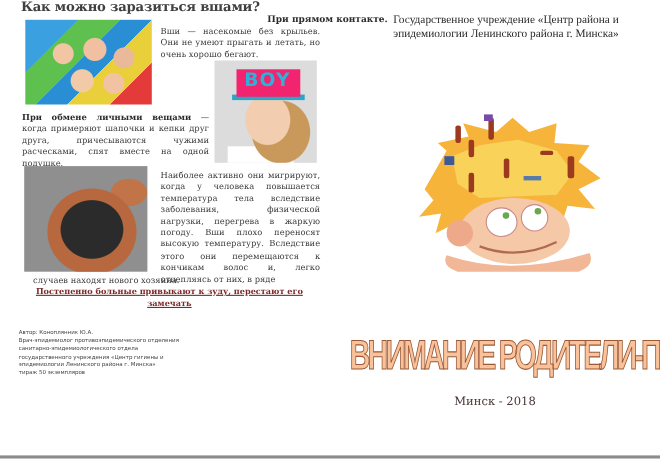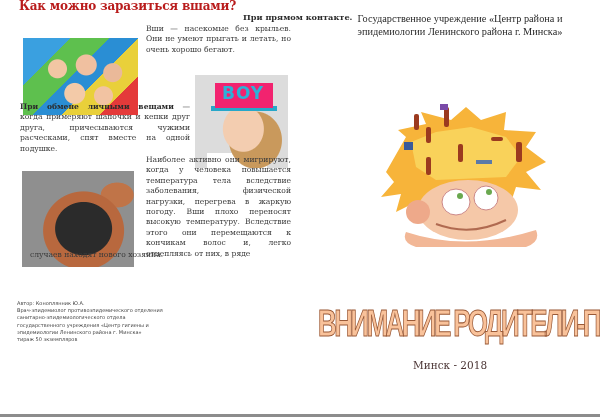--- a/index.html
+++ b/index.html
@@ -6,23 +6,23 @@
   body {
     width: 600px; height: 417px; background: #ffffff; position: relative; overflow: hidden;
     font-family: "DejaVu Serif", serif; color: #2b2b2b;
   }
   .page { position: absolute; top: 0; left: 0; width: 600px; height: 414px; background: #fff; }
   .bottom-rule { position: absolute; left: 0; right: 0; bottom: 0; height: 3px; background: #8c8c8c; }
 
   
   .heading {
     position: absolute; left: 19px; top: -1px; font-weight: bold; font-size: 12px;
-    color: #b91c1c; font-family: "DejaVu Serif", serif; letter-spacing: -0.2px; white-space: nowrap;
+    color: #404040; font-family: "DejaVu Serif", serif; letter-spacing: -0.2px; white-space: nowrap;
   }
-  .photo { position: absolute; overflow: hidden; margin-top: 20px; }
+  .photo { position: absolute; overflow: hidden; }
   .photo-kids { left: 23px; top: 18px; width: 115px; height: 77px;
     background:
       radial-gradient(circle at 30% 40%, #f2c6a3 0 9px, transparent 10px),
       radial-gradient(circle at 55% 35%, #f0c0a0 0 10px, transparent 11px),
       radial-gradient(circle at 78% 45%, #eab999 0 9px, transparent 10px),
       radial-gradient(circle at 45% 72%, #f3caa8 0 10px, transparent 11px),
       radial-gradient(circle at 70% 75%, #f2c3a2 0 9px, transparent 10px),
       linear-gradient(135deg, #3aa0e0 0 25%, #5ec04e 25% 45%, #2a8ed4 45% 60%, #e9d03a 60% 80%, #e43a3a 80%);
   }
   .photo-girl { left: 195px; top: 55px; width: 93px; height: 93px;
@@ -84,20 +84,21 @@
     </div>
 
     <div class="t p2"><b>При обмене личными вещами</b><span> — когда примеряют шапочки и кепки друг друга, причесываются чужими расческами, спят вместе на одной подушке.</span></div>
 
     <div class="photo photo-brush"></div>
 
     <div class="t p3">Наиболее активно они мигрируют, когда у человека повышается температура тела вследствие заболевания, физической нагрузки, перегрева в жаркую погоду. Вши плохо переносят высокую температуру. Вследствие этого они перемещаются к кончикам волос и, легко отцепляясь от них, в ряде</div>
     <div class="t p3-tail">случаев находят нового хозяина.</div>
 
     <div class="warn">
+      <div>Постепенно больные привыкают к зуду, перестают его замечать</div>
     </div>
 
     <div class="author">
       <div>Автор: Коноплянник Ю.А.</div>
       <div>Врач-эпидемиолог противоэпидемического отделения</div>
       <div>санитарно-эпидемиологического отдела</div>
       <div>государственного учреждения «Центр гигиены и</div>
       <div>эпидемиологии Ленинского района г. Минска»</div>
       <div>тираж 50 экземпляров</div>
     </div>

